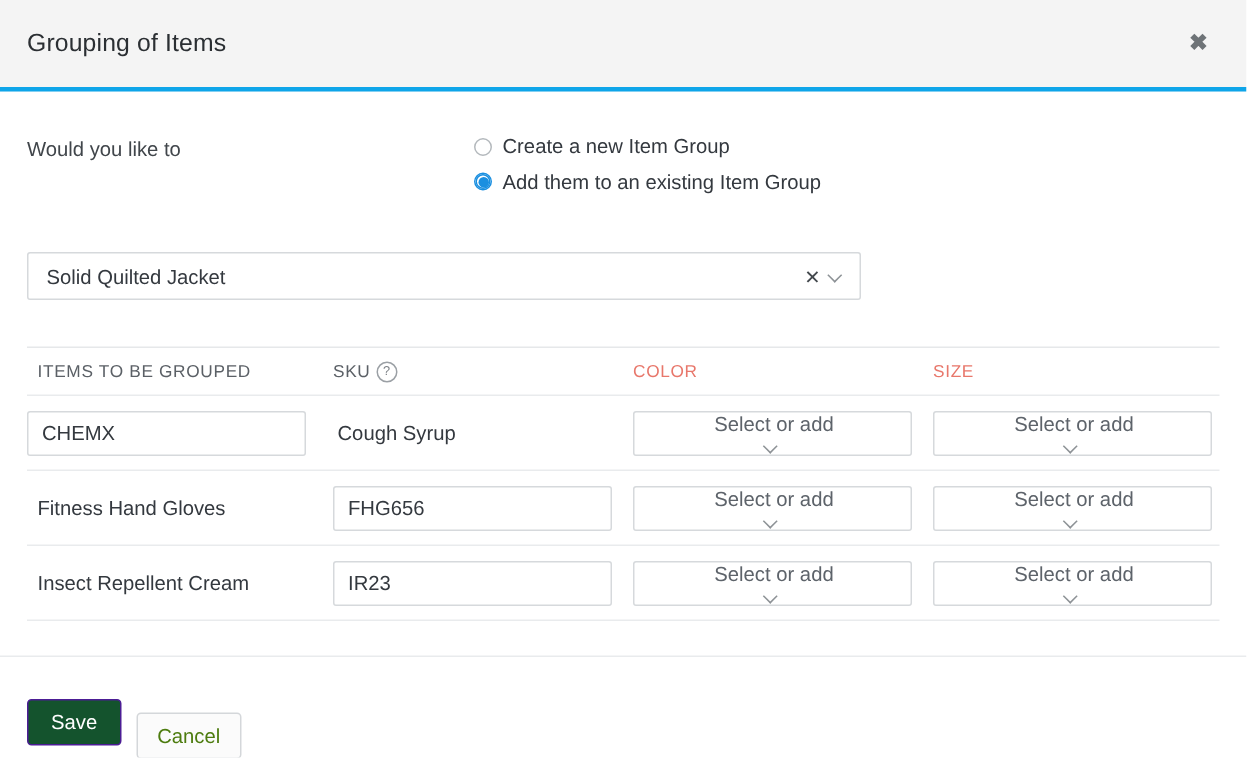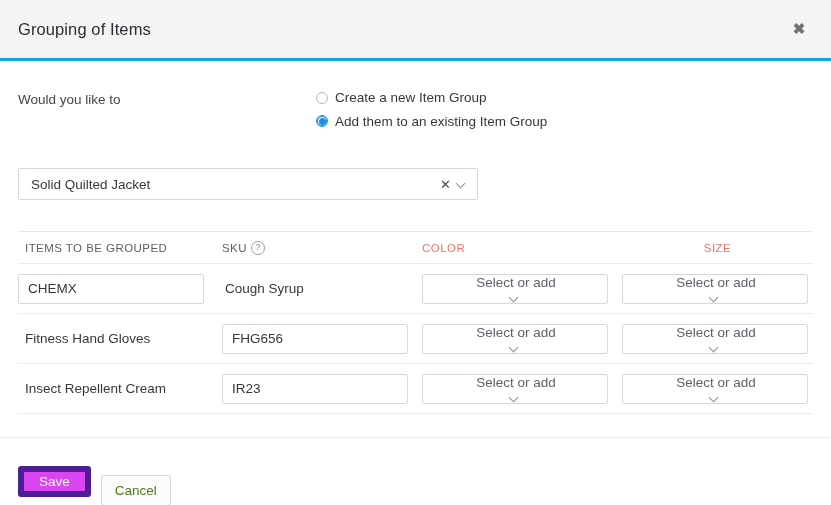--- a/index.html
+++ b/index.html
@@ -125,21 +125,21 @@
     font-size: 13.5px;
     color: #34393f;
     line-height: 1;
   }
 
   
   .group-row {
     padding-top: 40px;
   }
   .select-box {
-    width: 460px;
+    width: 556px;
     height: 32px;
     border: 1px solid #d6d9dc;
     border-radius: 2px;
     background: #ffffff;
     box-sizing: border-box;
     display: flex;
     align-items: center;
     padding: 0 8px 0 12px;
     cursor: pointer;
   }
@@ -201,21 +201,21 @@
     color: #e8776b;
   }
   .t-cell {
     font-size: 13.5px;
     color: #34393f;
     box-sizing: border-box;
   }
   .c-item  { width: 204px; flex: 0 0 204px; padding-left: 7px; }
   .c-sku   { width: 200px; flex: 0 0 200px; }
   .c-color { width: 200px; flex: 0 0 200px; }
-  .c-size  { width: 191px; flex: 0 0 191px; text-align: center; }
+  .c-size  { width: 191px; flex: 0 0 191px; }
 
   .t-body-row { height: 49px; }
 
   .sku-input {
     width: 186px;
     height: 30px;
     border: 1px solid #d6d9dc;
     border-radius: 2px;
     background: #ffffff;
     box-sizing: border-box;
@@ -282,22 +282,22 @@
     border-radius: 3px;
     font-size: 13.5px;
     font-family: "Liberation Sans", sans-serif;
     display: inline-flex;
     align-items: center;
     justify-content: center;
     cursor: pointer;
     box-sizing: border-box;
   }
   .btn-primary {
-    background: #d946ef;
-    border: 6px solid #4c1d95;
+    background: #14532d;
+    border: 1px solid #4c1d95;
     color: #ffffff;
     padding: 0 15px;
   }
   .btn-secondary {
     background: #fbfbfb;
     border: 1px solid #d4d7da;
     color: #4d7c0f;
     padding: 12px 13px;
     margin-top: 19px;
   }

